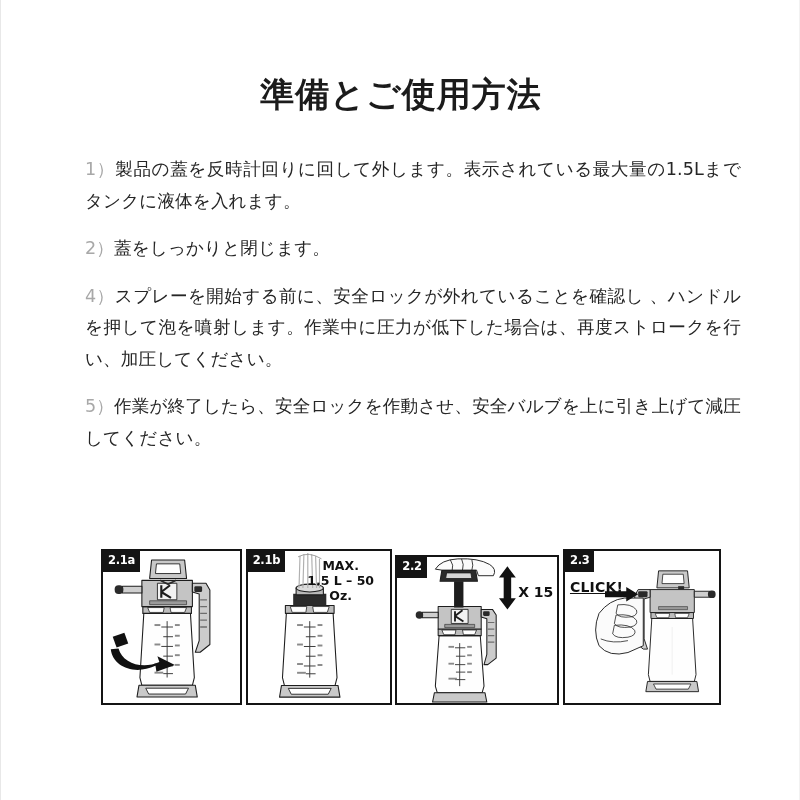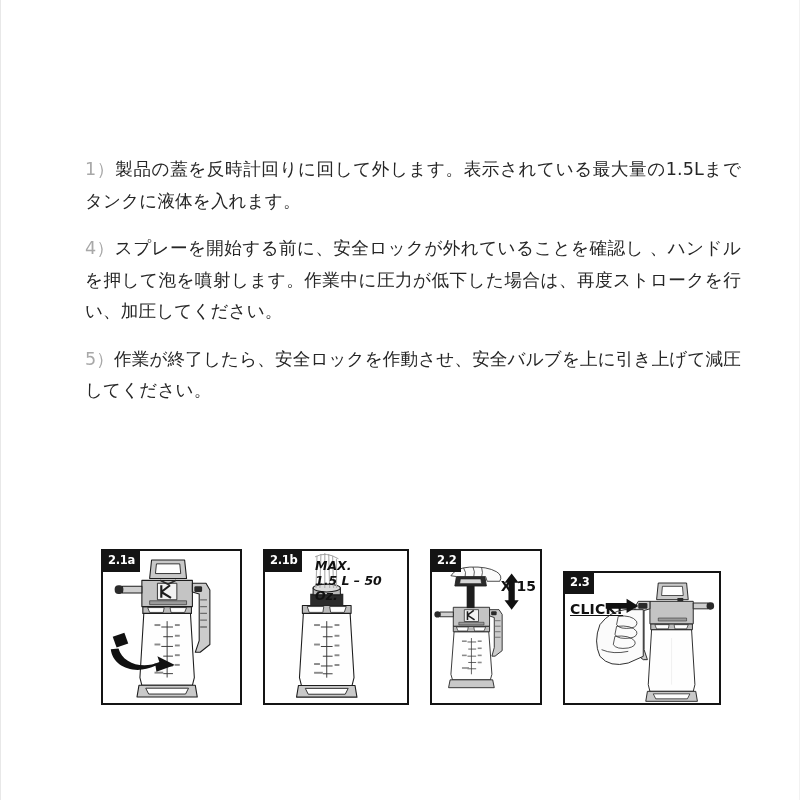--- a/index.html
+++ b/index.html
@@ -84,22 +84,22 @@
   }
   .panel {
     position: relative;
     background: #ffffff;
     border: 2.5px solid #141414;
     box-sizing: border-box;
     overflow: hidden;
   }
   .panel-1 { width: 141px; }
   .panel-2 { width: 146px; }
-  .panel-3 { width: 112px; }
-  .panel-4 { width: 158px; margin-top: 22px; }
+  .panel-3 { width: 164px; margin-top: 6px; }
+  .panel-4 { width: 158px; }
 
   .panel-tag {
     position: absolute;
     left: 0;
     top: 0;
     background: #141414;
     color: #ffffff;
     font-size: 11.5px;
     font-weight: 700;
     line-height: 1;
@@ -114,22 +114,22 @@
     color: #111111;
     font-size: 12.5px;
     line-height: 15px;
     letter-spacing: 0px;
     z-index: 8;
     font-family: "DejaVu Sans", "Liberation Sans", sans-serif;
   }
   .note-max {
     right: 6px;
     top: 7px;
+    text-align: center;
     width: 86px;
-    font-style: italic;
   }
   .note-x15 {
     right: 4px;
     top: 28px;
     font-size: 14px;
   }
   .note-click {
     left: 5px;
     top: 29px;
     font-size: 14px;
@@ -142,25 +142,27 @@
     left: 0; top: 0;
     width: 100%;
     height: 100%;
   }
 </style>
 </head>
 <body>
 
 <div id="page">
 
+  <div class="doc-title">準備とご使用方法</div>
 
   <div class="steps">
 
     <p class="step"><span class="num">1）</span><span class="num-gap"></span><span>製品の蓋を反時計回りに回して外します。表示されている最大量の1.5Lまでタンクに液体を入れます。</span></p>
 
+    <p class="step"><span class="num">2）</span><span class="num-gap"></span><span>蓋をしっかりと閉じます。</span></p>
 
 
     <p class="step"><span class="num">4）</span><span class="num-gap"></span><span>スプレーを開始する前に、安全ロックが外れていることを確認し 、ハンドルを押して泡を噴射します。作業中に圧力が低下した場合は、再度ストロークを行い、加圧してください。</span></p>
 
     <p class="step"><span class="num">5）</span><span class="num-gap"></span><span>作業が終了したら、安全ロックを作動させ、安全バルブを上に引き上げて減圧してください。</span></p>
 
 
   </div>
 
   <div class="figures">

